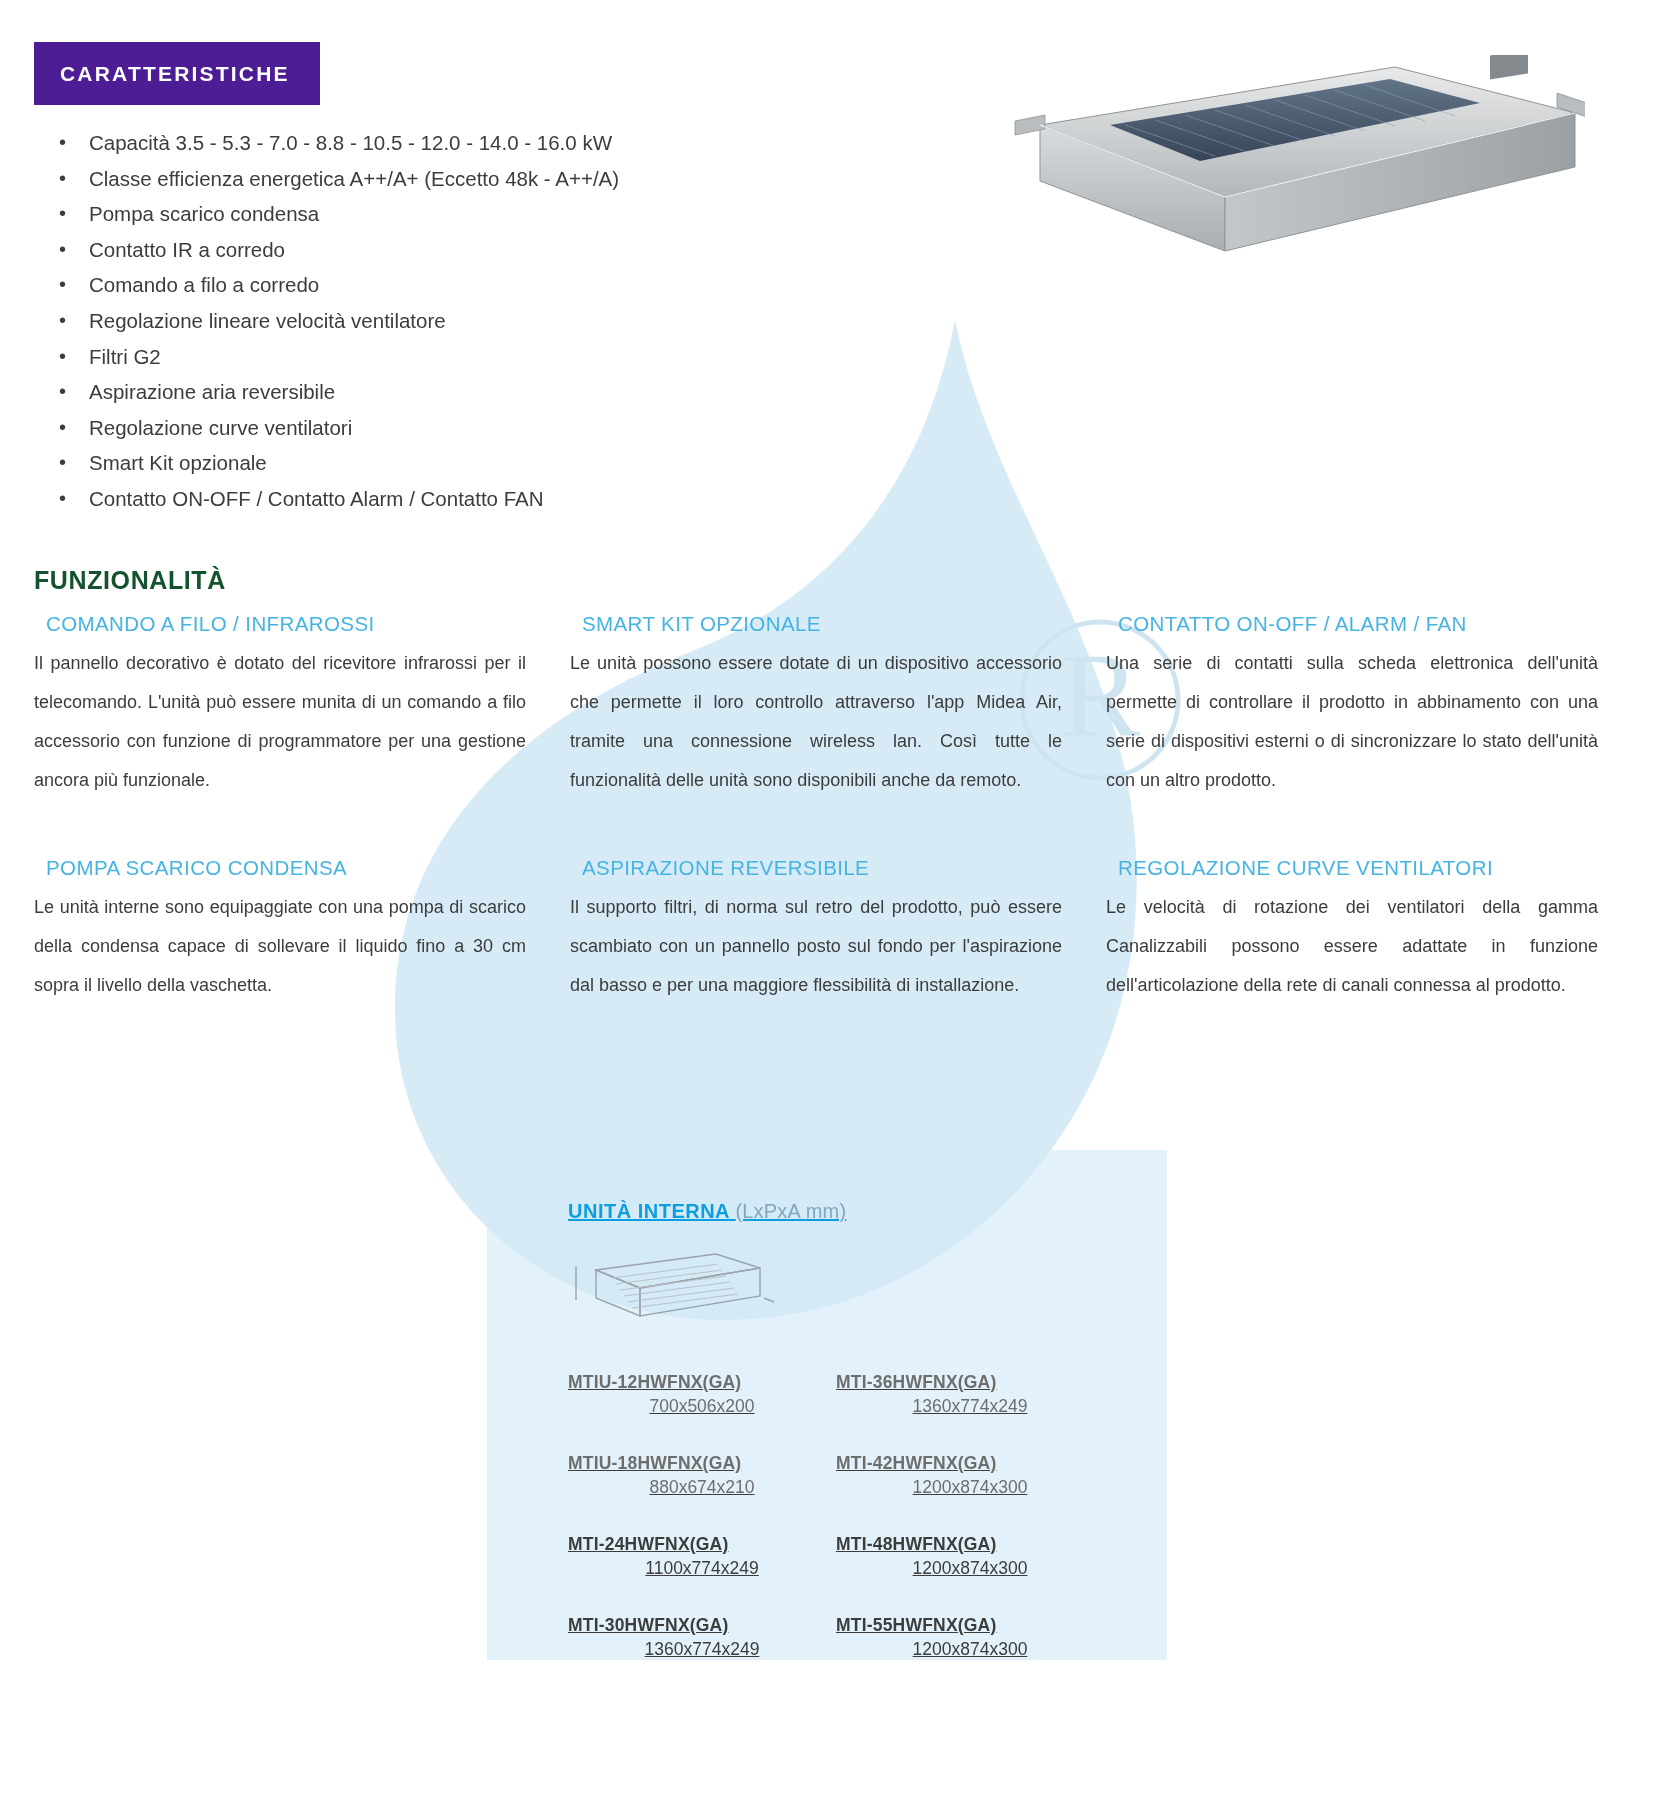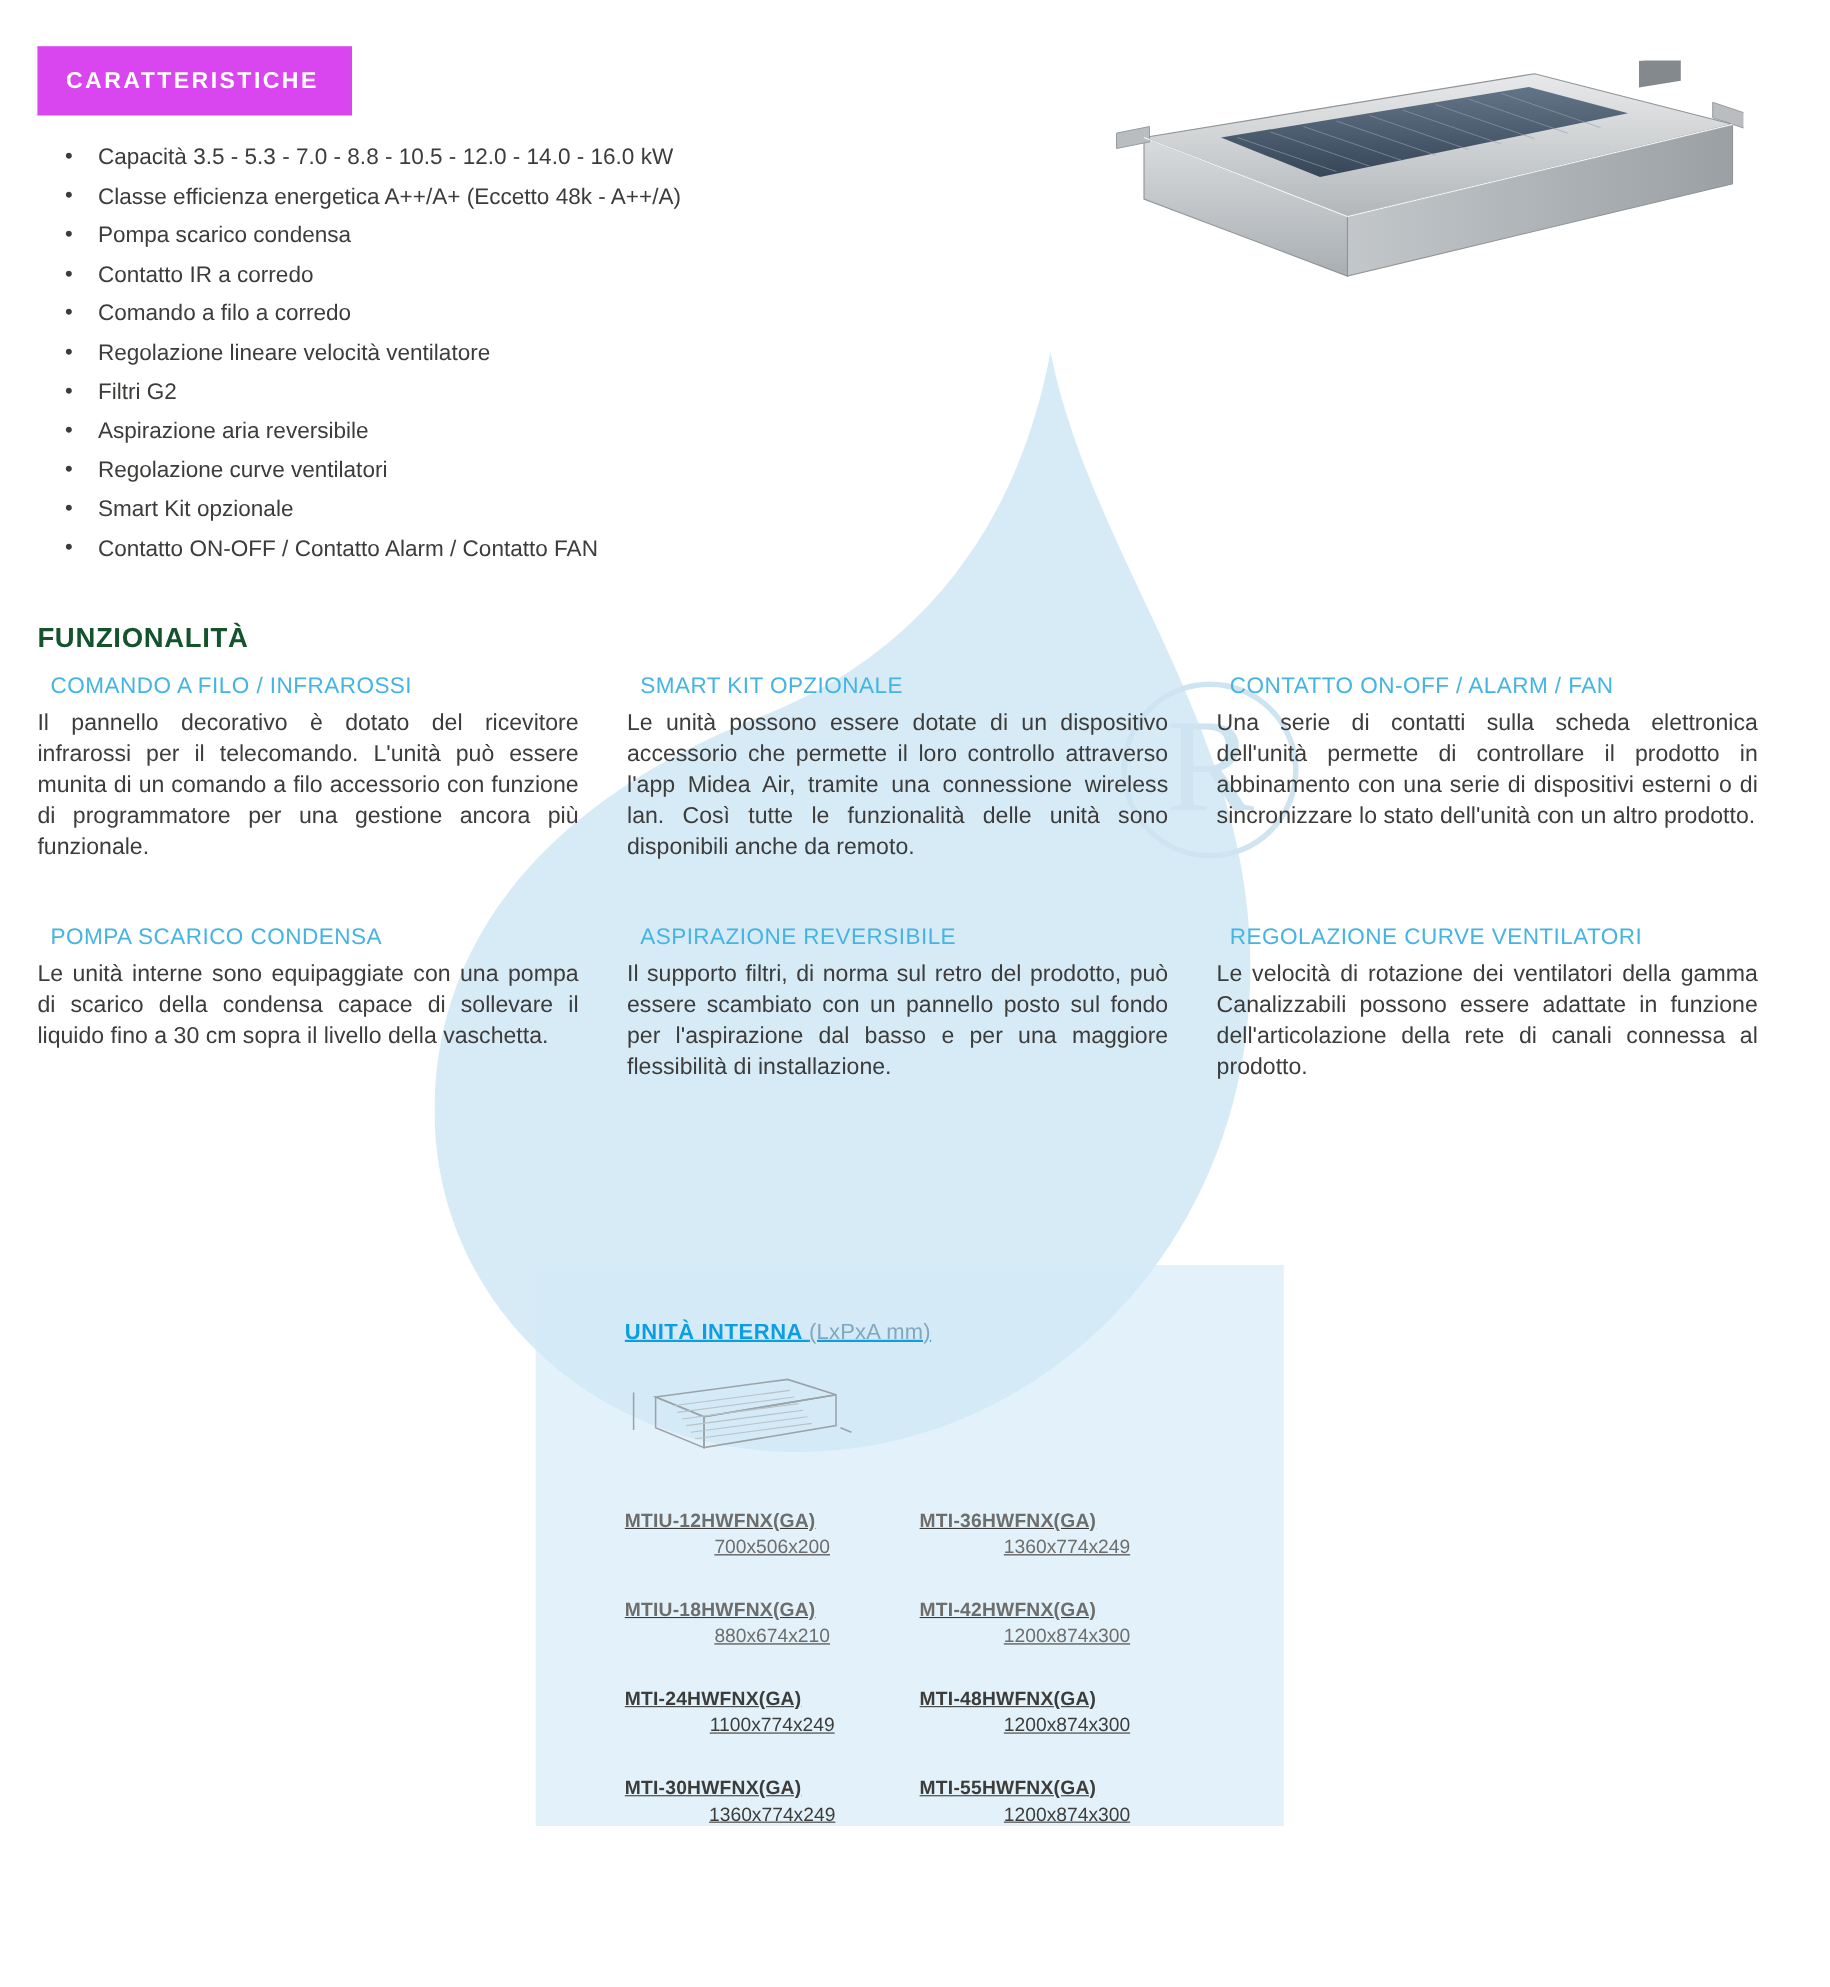--- a/index.html
+++ b/index.html
@@ -25,21 +25,21 @@
     height: 1180px;
     z-index: 0;
     pointer-events: none;
   }
 
   
   .badge {
     position: absolute;
     left: 34px;
     top: 42px;
-    background: #d946ef;
+    background: #4c1d95;
     color: #ffffff;
     font-size: 21px;
     font-weight: bold;
     letter-spacing: 2.2px;
     padding: 20px 30px 19px 26px;
     z-index: 3;
   }
 
   
   .feature-list {
@@ -107,22 +107,22 @@
   }
   .block h3 {
     margin: 0 0 8px 12px;
     font-size: 20.5px;
     font-weight: normal;
     color: #46b4e3;
     letter-spacing: 0.4px;
   }
   .block p {
     margin: 0;
-    font-size: 21px;
-    line-height: 28px;
+    font-size: 18px;
+    line-height: 39px;
     text-align: justify;
     color: #3c3c3b;
   }
   .row-gap { height: 56px; }
 
   
   .dim-panel {
     position: absolute;
     left: 487px;
     top: 1150px;

